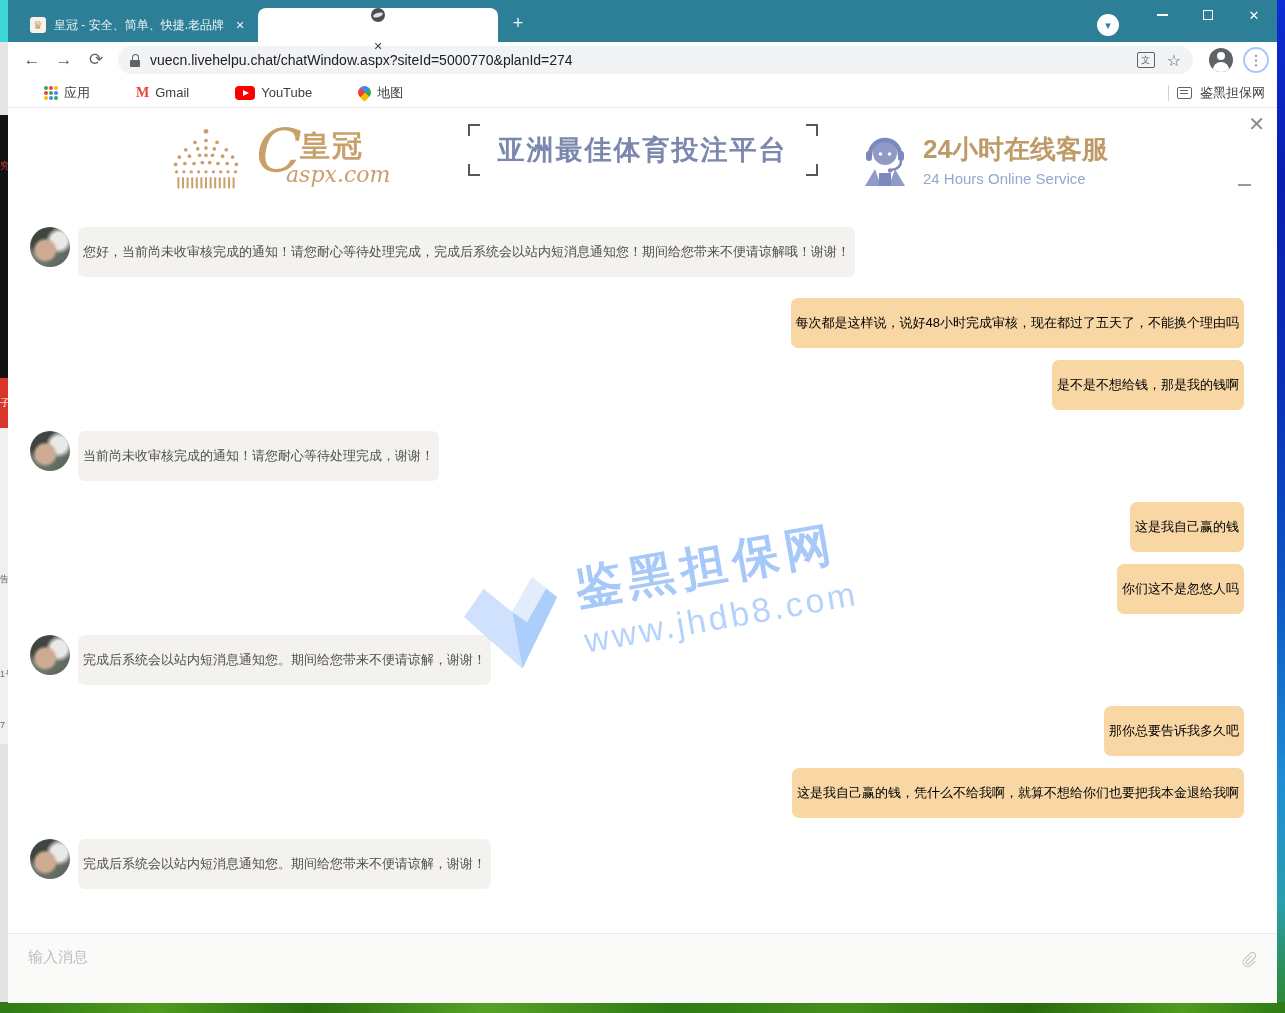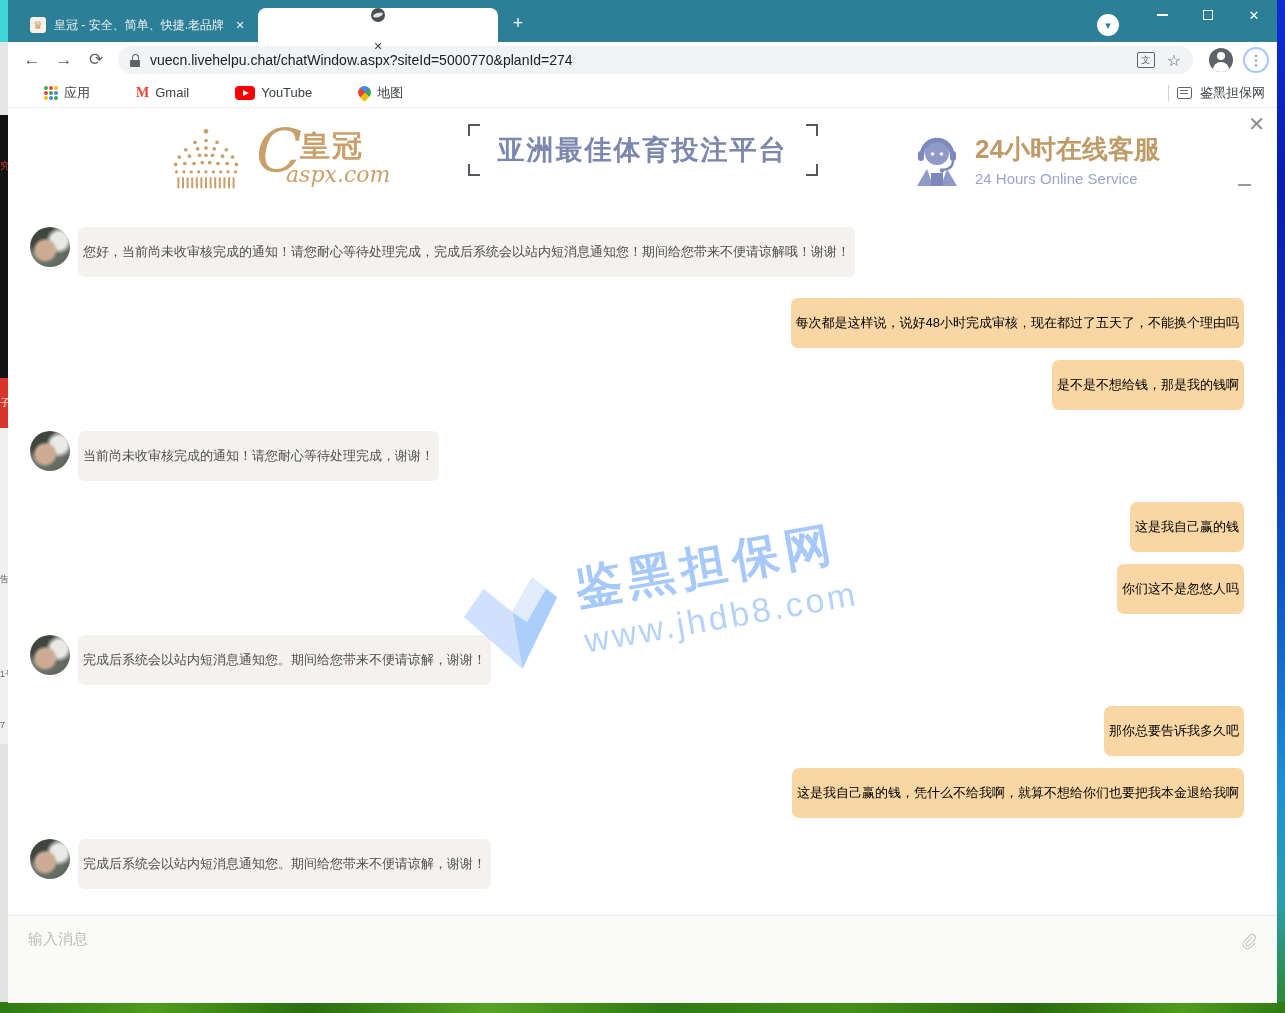--- a/index.html
+++ b/index.html
@@ -84,21 +84,21 @@
 
   .banner { position:absolute; left:50%; top:16px; transform:translateX(-50%); padding:8px 30px; text-align:center; }
   .banner .corner { position:absolute; width:12px; height:12px; }
   .banner .c-tl { left:0; top:0; border-left:2px solid #55585f; border-top:2px solid #55585f; }
   .banner .c-tr { right:0; top:0; border-right:2px solid #55585f; border-top:2px solid #55585f; }
   .banner .c-bl { left:0; bottom:0; border-left:2px solid #55585f; border-bottom:2px solid #55585f; }
   .banner .c-br { right:0; bottom:0; border-right:2px solid #55585f; border-bottom:2px solid #55585f; }
   .banner-line1 { font-family:"DejaVu Serif", serif; font-weight:bold; font-size:27px; color:#7b87ad; letter-spacing:2px; }
   .banner-line2 { font-family:"DejaVu Serif", serif; font-style:italic; font-weight:bold; font-size:25px; color:#bd9a66; margin-top:2px; }
 
-  .service-block { position:absolute; left:903px; top:24px; display:flex; align-items:center; gap:12px; }
+  .service-block { position:absolute; left:851px; top:24px; display:flex; align-items:center; gap:12px; }
   .service-text .cn { font-size:26px; font-weight:bold; color:#bd9a66; }
   .service-text .en { font-size:15px; color:#9aa5ce; margin-top:3px; }
 
   
   .chat { flex:1; position:relative; padding:16px 33px 0 22px; overflow:hidden; }
   .msg-row { display:flex; align-items:flex-start; }
   .msg-row.right { justify-content:flex-end; }
   .gap-lg { margin-top:21px; }
   .gap-sm { margin-top:12px; }
   .avatar { width:40px; height:40px; border-radius:50%; flex:none; margin-right:8px; overflow:hidden;
@@ -112,21 +112,21 @@
   .bubble.left  { background:#f4f2ee; color:#4f4f4f; }
   .bubble.right { background:#f8d7a5; color:#000000; }
 
   
   .watermark { position:absolute; left:448px; top:330px; display:flex; align-items:center; gap:14px;
     transform:rotate(-10deg); opacity:0.55; pointer-events:none; }
   .wm-text .wm-title { font-size:47px; font-weight:bold; color:#5f9ef7; letter-spacing:6px; }
   .wm-text .wm-url { font-size:34px; color:#79aef8; letter-spacing:3px; margin-top:2px; }
 
   
-  .input-area { height:88px; flex:none; background:#fafaf8; border-top:1px solid #e9e9e6; display:flex; align-items:flex-start; padding:14px 18px 0 20px; }
+  .input-area { height:70px; flex:none; background:#fafaf8; border-top:1px solid #e9e9e6; display:flex; align-items:flex-start; padding:14px 18px 0 20px; }
   .msg-input { flex:1; border:none; outline:none; background:transparent; font-size:15px; color:#444; font-family:"Liberation Sans", sans-serif; }
   .msg-input::placeholder { color:#bdbdbd; }
   .clip-btn { flex:none; cursor:pointer; margin-top:2px; }
 </style>
 </head>
 <body>
 
 <div class="edge-left">
   <div class="seg-cyan"></div>
   <div class="seg-gray1"></div>

